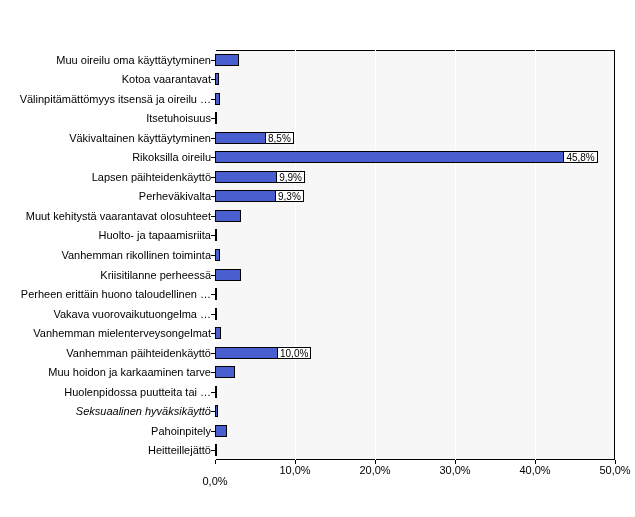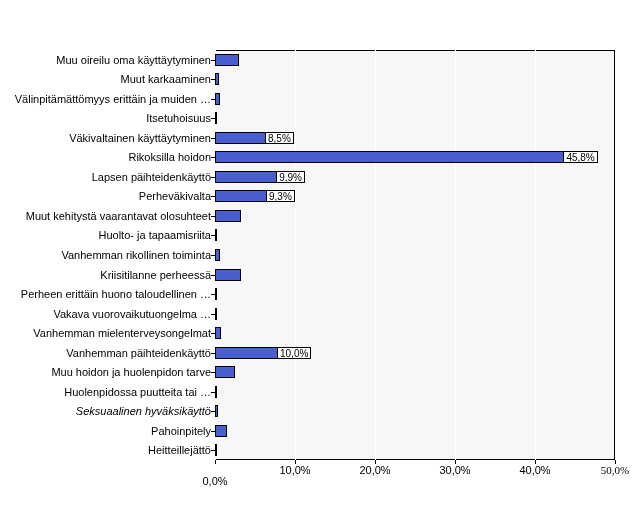--- a/index.html
+++ b/index.html
@@ -102,34 +102,34 @@
       <div class="x-tick-label" style="left: 195px; margin-top: 11px;">0,0%</div>
       <div class="x-tick-mark" style="left: 295px;"></div>
       <div class="x-tick-label" style="left: 275px;">10,0%</div>
       <div class="x-tick-mark" style="left: 375px;"></div>
       <div class="x-tick-label" style="left: 355px;">20,0%</div>
       <div class="x-tick-mark" style="left: 455px;"></div>
       <div class="x-tick-label" style="left: 435px;">30,0%</div>
       <div class="x-tick-mark" style="left: 535px;"></div>
       <div class="x-tick-label" style="left: 515px;">40,0%</div>
       <div class="x-tick-mark" style="left: 615px;"></div>
-      <div class="x-tick-label" style="left: 595px; font-family: Liberation Serif, serif;">50,0%</div>
+      <div class="x-tick-label" style="left: 595px;">50,0%</div>
     </div>
   <div id="yaxis-container">
       <div class="y-label" style="top: 49.7619px;">Muu oireilu oma käyttäytyminen</div>
       <div class="y-tick" style="top: 59.7619px;"></div>
-      <div class="y-label" style="top: 69.2857px;">Muut karkaaminen</div>
+      <div class="y-label" style="top: 69.2857px;">Kotoa vaarantavat</div>
       <div class="y-tick" style="top: 79.2857px;"></div>
-      <div class="y-label" style="top: 88.8095px;">Välinpitämättömyys erittäin ja muiden …</div>
+      <div class="y-label" style="top: 88.8095px;">Välinpitämättömyys itsensä ja oireilu …</div>
       <div class="y-tick" style="top: 98.8095px;"></div>
       <div class="y-label" style="top: 108.333px;">Itsetuhoisuus</div>
       <div class="y-tick" style="top: 118.333px;"></div>
       <div class="y-label" style="top: 127.857px;">Väkivaltainen käyttäytyminen</div>
       <div class="y-tick" style="top: 137.857px;"></div>
-      <div class="y-label" style="top: 147.381px;">Rikoksilla hoidon</div>
+      <div class="y-label" style="top: 147.381px;">Rikoksilla oireilu</div>
       <div class="y-tick" style="top: 157.381px;"></div>
       <div class="y-label" style="top: 166.905px;">Lapsen päihteidenkäyttö</div>
       <div class="y-tick" style="top: 176.905px;"></div>
       <div class="y-label" style="top: 186.429px;">Perheväkivalta</div>
       <div class="y-tick" style="top: 196.429px;"></div>
       <div class="y-label" style="top: 205.952px;">Muut kehitystä vaarantavat olosuhteet</div>
       <div class="y-tick" style="top: 215.952px;"></div>
       <div class="y-label" style="top: 225.476px; padding-left: 16px;">Huolto- ja tapaamisriita</div>
       <div class="y-tick" style="top: 235.476px;"></div>
       <div class="y-label" style="top: 245px;">Vanhemman rikollinen toiminta</div>
@@ -137,21 +137,21 @@
       <div class="y-label" style="top: 264.524px;">Kriisitilanne perheessä</div>
       <div class="y-tick" style="top: 274.524px;"></div>
       <div class="y-label" style="top: 284.048px;">Perheen erittäin huono taloudellinen …</div>
       <div class="y-tick" style="top: 294.048px;"></div>
       <div class="y-label" style="top: 303.571px; margin-left: 29px;">Vakava vuorovaikutuongelma …</div>
       <div class="y-tick" style="top: 313.571px;"></div>
       <div class="y-label" style="top: 323.095px;">Vanhemman mielenterveysongelmat</div>
       <div class="y-tick" style="top: 333.095px;"></div>
       <div class="y-label" style="top: 342.619px;">Vanhemman päihteidenkäyttö</div>
       <div class="y-tick" style="top: 352.619px;"></div>
-      <div class="y-label" style="top: 362.143px;">Muu hoidon ja huolenpidon tarve</div>
+      <div class="y-label" style="top: 362.143px;">Muu hoidon ja karkaaminen tarve</div>
       <div class="y-tick" style="top: 372.143px;"></div>
       <div class="y-label" style="top: 381.667px;">Huolenpidossa puutteita tai …</div>
       <div class="y-tick" style="top: 391.667px;"></div>
       <div class="y-label" style="top: 401.19px; font-style: italic;">Seksuaalinen hyväksikäyttö</div>
       <div class="y-tick" style="top: 411.19px;"></div>
       <div class="y-label" style="top: 420.714px;">Pahoinpitely</div>
       <div class="y-tick" style="top: 430.714px;"></div>
       <div class="y-label" style="top: 440.238px; text-align: right;">Heitteillejättö</div>
       <div class="y-tick" style="top: 450.238px;"></div>
     </div>
@@ -160,21 +160,21 @@
       <div class="bar" style="left: 215px; top: 73.2857px; width: 4px;"></div>
       <div class="bar" style="left: 215px; top: 92.8095px; width: 4.8px;"></div>
       <div class="bar" style="left: 215px; top: 112.333px; width: 2.4px;"></div>
       <div class="bar" style="left: 215px; top: 131.857px; width: 68px;"></div>
       <div class="bar-label" style="left: 265px; top: 131.857px;">8,5%</div>
       <div class="bar" style="left: 215px; top: 151.381px; width: 366.4px;"></div>
       <div class="bar-label" style="left: 563.4px; top: 151.381px;">45,8%</div>
       <div class="bar" style="left: 215px; top: 170.905px; width: 79.2px;"></div>
       <div class="bar-label" style="left: 276.2px; top: 170.905px;">9,9%</div>
       <div class="bar" style="left: 215px; top: 190.429px; width: 74.4px;"></div>
-      <div class="bar-label" style="left: 266px; top: 190.429px;">9,3%</div>
+      <div class="bar-label" style="left: 275px; top: 190.429px;">9,3%</div>
       <div class="bar" style="left: 215px; top: 209.952px; width: 25.6px;"></div>
       <div class="bar" style="left: 215px; top: 229.476px; width: 2.4px;"></div>
       <div class="bar" style="left: 215px; top: 249px; width: 4.8px;"></div>
       <div class="bar" style="left: 215px; top: 268.524px; width: 25.6px;"></div>
       <div class="bar" style="left: 215px; top: 288.048px; width: 2.4px;"></div>
       <div class="bar" style="left: 215px; top: 307.571px; width: 1.6px;"></div>
       <div class="bar" style="left: 215px; top: 327.095px; width: 5.6px;"></div>
       <div class="bar" style="left: 215px; top: 346.619px; width: 80px;"></div>
       <div class="bar-label" style="left: 277px; top: 346.619px;">10,0%</div>
       <div class="bar" style="left: 215px; top: 366.143px; width: 20px;"></div>

